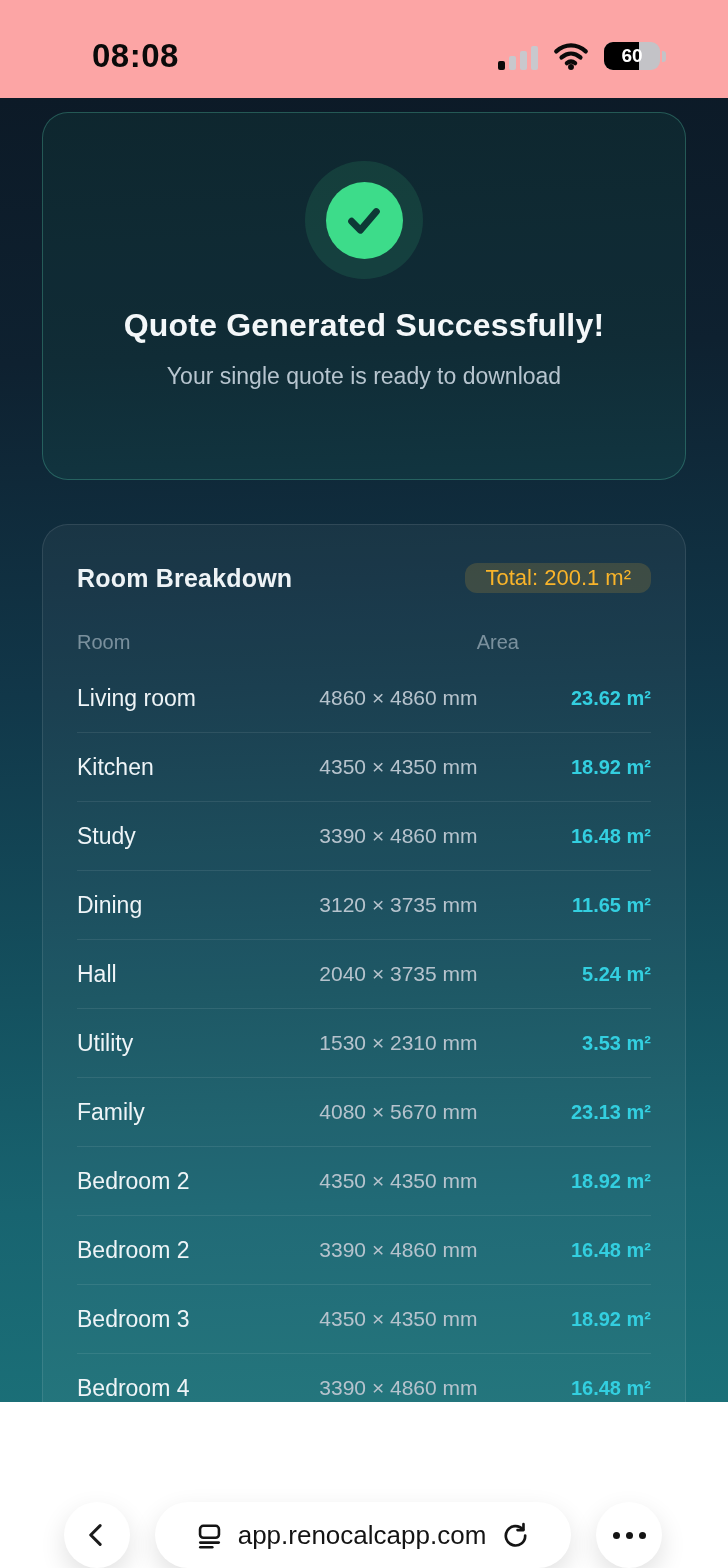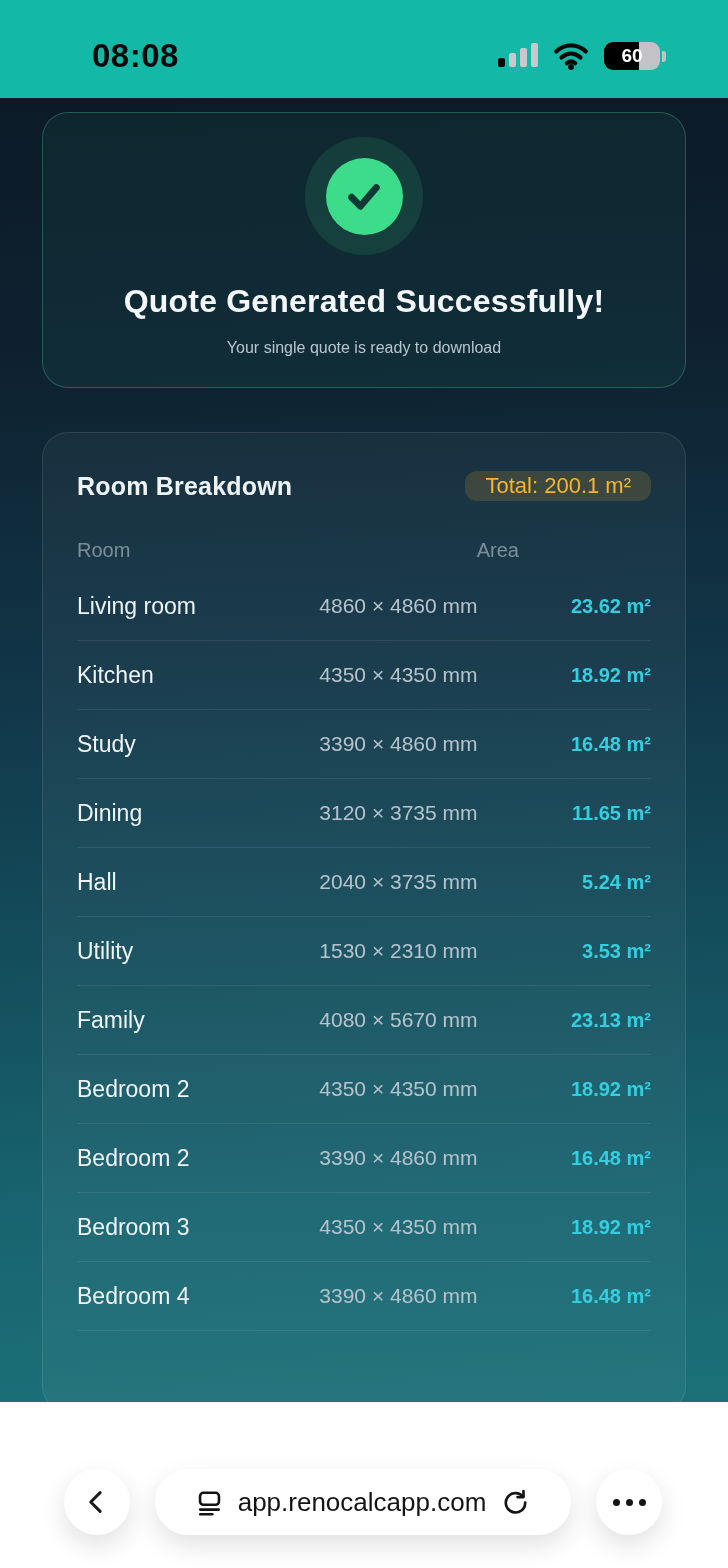--- a/index.html
+++ b/index.html
@@ -7,26 +7,26 @@
   body {
     font-family:"Liberation Sans", sans-serif;
     background:#fff;
     display:flex; flex-direction:column;
     overflow:hidden;
     --cyan:#33cfe0; --amber:#f9b42a; --green:#3ddc8a;
   }
 
   
   .status-bar {
-    height:98px; background:#14b8a6; flex:none;
+    height:98px; background:#fca5a5; flex:none;
     display:flex; align-items:center; justify-content:space-between;
     padding:14px 62px 0 92px;
   }
   .time { font-size:33px; font-weight:700; color:#0a0a0a; letter-spacing:.5px; }
-  .status-icons { display:flex; align-items:flex-start; gap:15px; }
+  .status-icons { display:flex; align-items:flex-end; gap:15px; }
   .sig { display:flex; align-items:flex-end; gap:4px; height:25px; }
   .sig span { width:7px; border-radius:2px; background:#c8c8cd; display:block; }
   .sig span:nth-child(1){ height:9px; background:#0a0a0a; }
   .sig span:nth-child(2){ height:14px; }
   .sig span:nth-child(3){ height:19px; }
   .sig span:nth-child(4){ height:24px; }
   .batt { display:flex; align-items:center; }
   .batt-body {
     position:relative; width:56px; height:28px; border-radius:9px;
     background:#c3c3c7; overflow:hidden;
@@ -40,40 +40,40 @@
 
   
   .page {
     height:1304px; flex:none; overflow:hidden;
     background:linear-gradient(178deg,#0c1a27 0%,#0e2130 20%,#113749 45%,#14515f 68%,#186470 84%,#1b7078 100%);
     padding:0 42px;
     display:flex; flex-direction:column;
   }
 
   .success-card {
-    margin-top:14px; height:276px; flex:none;
+    margin-top:14px; height:368px; flex:none;
     border-radius:26px;
     background:rgba(52,211,153,0.065);
     border:1.5px solid rgba(84,196,168,0.32);
     text-align:center;
-    padding-top:24px;
+    padding-top:48px;
   }
   .check-outer {
     width:118px; height:118px; border-radius:50%;
     background:rgba(61,220,138,0.13);
     margin:0 auto; display:flex; align-items:center; justify-content:center;
   }
   .check-inner {
     width:77px; height:77px; border-radius:50%;
     background:var(--green);
     display:flex; align-items:center; justify-content:center;
   }
   .check-inner svg { width:52px; height:52px; }
   .success-title { margin-top:28px; font-size:32px; font-weight:700; color:#f3f7f9; letter-spacing:.2px; }
-  .success-sub { margin-top:19px; font-size:16px; color:#b7c5cf; }
+  .success-sub { margin-top:19px; font-size:23px; color:#b7c5cf; }
 
   .room-card {
     margin-top:44px; height:980px; flex:none;
     border-radius:26px;
     background:rgba(255,255,255,0.045);
     border:1px solid rgba(255,255,255,0.10);
     padding:38px 34px 0;
   }
   .card-head { display:flex; align-items:center; justify-content:space-between; }
   .card-title { font-size:25px; font-weight:700; color:#eef3f6; letter-spacing:.2px; }
@@ -95,21 +95,21 @@
     align-items:center; height:69px;
     border-bottom:1px solid rgba(255,255,255,0.085);
   }
   .row .c1 { font-size:23px; color:#eef4f7; }
   .row .c2 { font-size:21px; color:#b6c3cd; }
   .row .c3 { font-size:20px; font-weight:700; color:var(--cyan); }
 
   
   .browser-bar {
     height:166px; flex:none; background:#ffffff;
-    display:flex; align-items:center; justify-content:space-between;
+    display:flex; align-items:flex-end; justify-content:space-between;
     padding:34px 66px 0 64px;
   }
   .circle-btn {
     width:66px; height:66px; border-radius:50%;
     background:#fff; box-shadow:0 10px 26px rgba(0,0,0,0.12);
     display:flex; align-items:center; justify-content:center;
   }
   .url-pill {
     width:416px; height:66px; border-radius:33px;
     background:#fff; box-shadow:0 10px 26px rgba(0,0,0,0.12);

